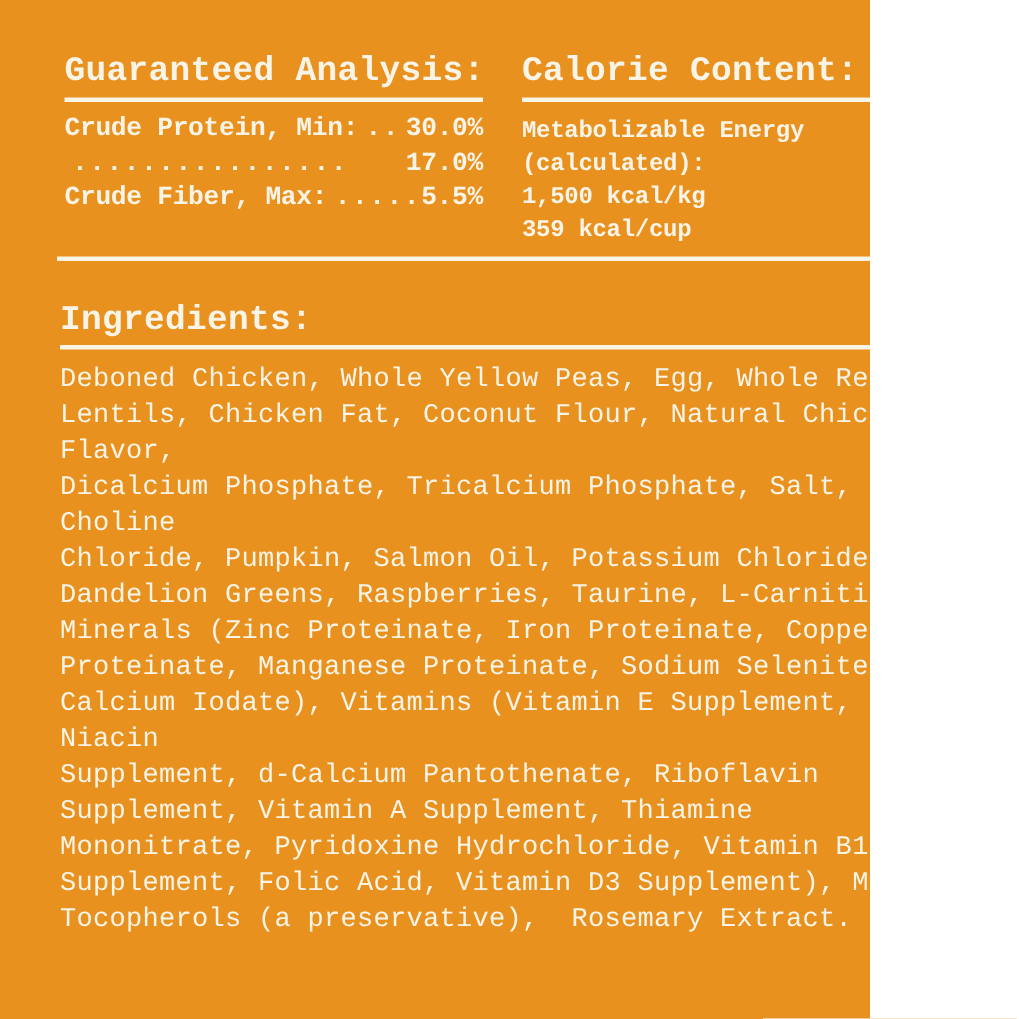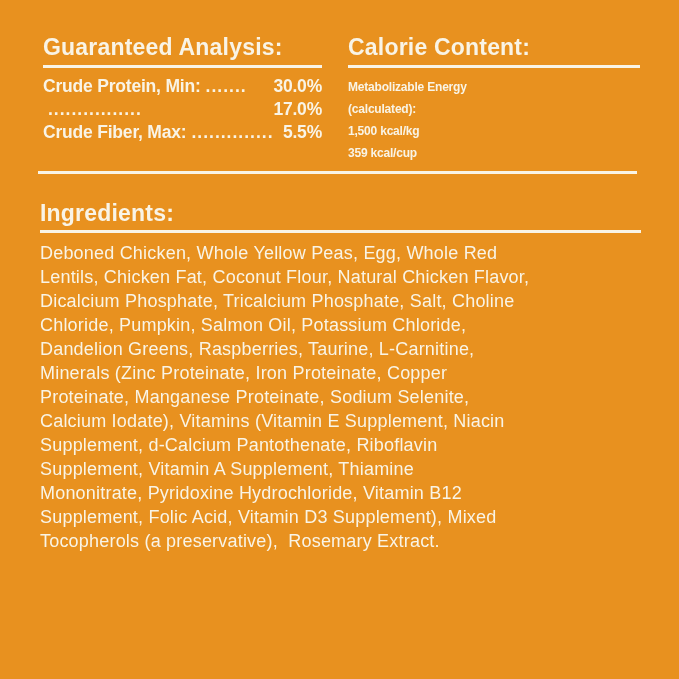--- a/index.html
+++ b/index.html
@@ -1,21 +1,21 @@
 <!DOCTYPE html>
 <html><head>
 <meta charset="utf-8">
 <style>
   html, body { margin: 0; padding: 0; background: #ffffff; }
   .panel {
     position: relative;
-    width: 679px;
+    width: 580px;
     height: 679px;
     background: #E8911F;
-    font-family: Liberation Sans, sans-serif;
+    font-family: Liberation Mono, monospace;
     color: #F9F4E6;
     overflow: hidden;
   }
   .section { position: absolute; }
   .heading {
     font-size: 23px;
     font-weight: bold;
     line-height: 23px;
     letter-spacing: 0.2px;
     white-space: nowrap;
@@ -42,21 +42,21 @@
     overflow: hidden;
     margin-left: 5px;
     margin-right: 4px;
     letter-spacing: 1px;
   }
   .ga-row .val { flex: 0 0 auto; }
   
   .cc { left: 348px; top: 36px; width: 292px; }
   .cc-lines { margin-top: 8px; }
   .cc-line {
-    font-size: 12px;
+    font-size: 16px;
     font-weight: bold;
     line-height: 22px;
     letter-spacing: -0.2px;
     white-space: nowrap;
   }
   
   .divider {
     position: absolute;
     left: 38px;
     top: 171px;

